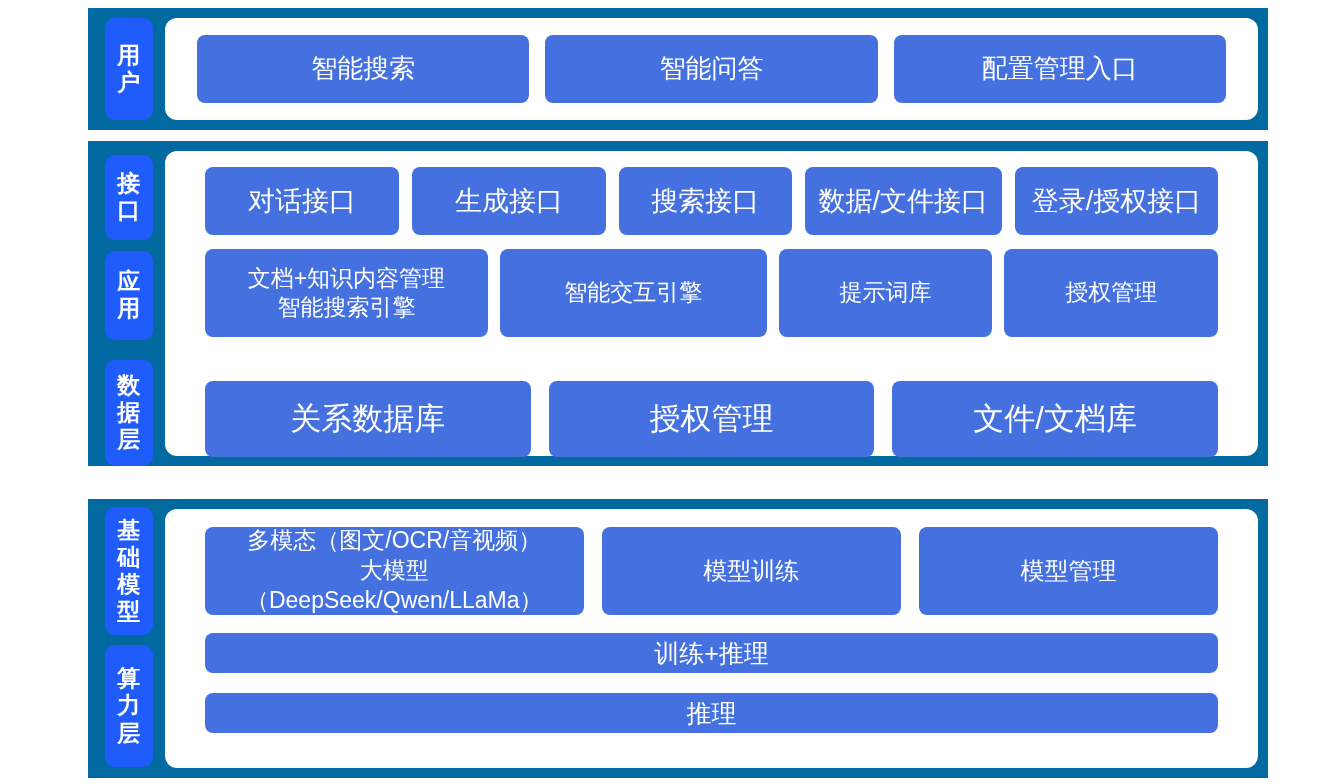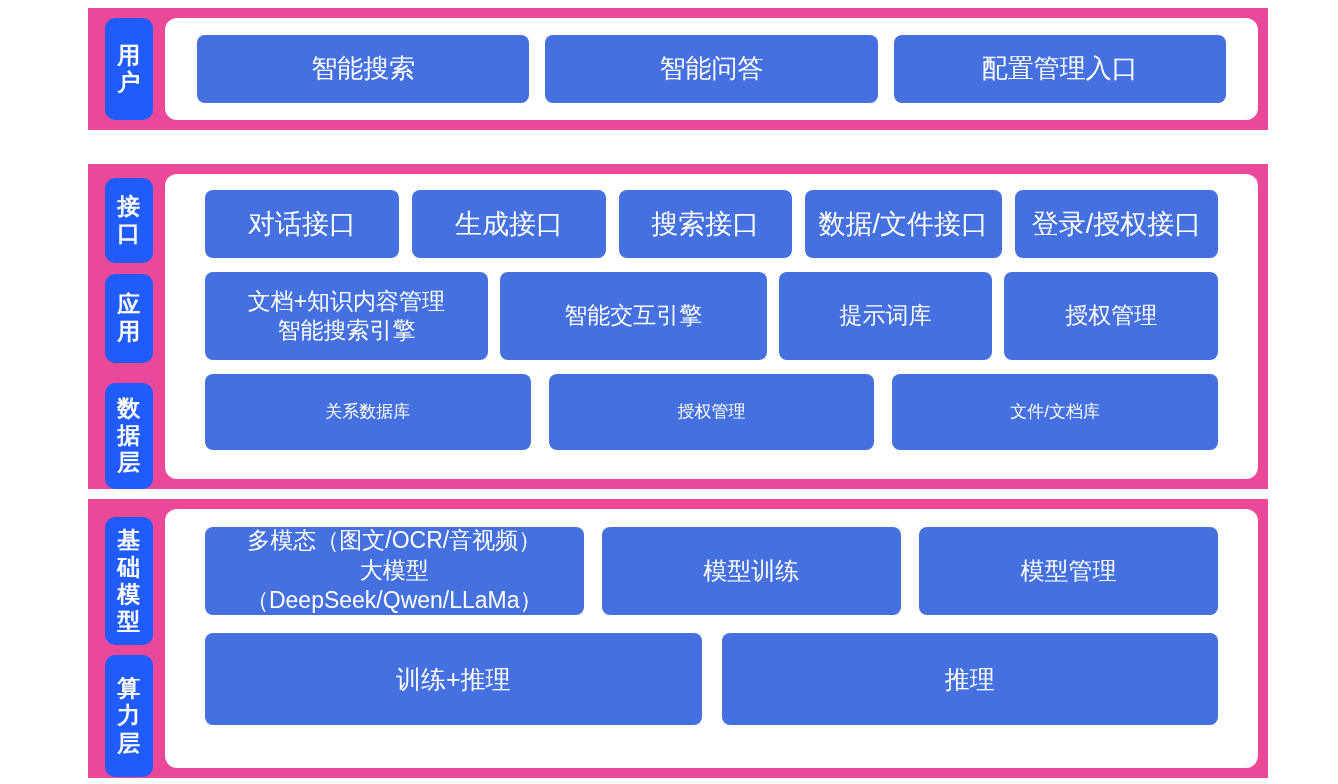--- a/index.html
+++ b/index.html
@@ -19,27 +19,27 @@
     width: 1338px;
     height: 784px;
     background: #ffffff;
   }
 
   
   .section {
     position: absolute;
     left: 88px;
     width: 1180px;
-    background: #ec4899;
+    background: #0369a1;
     display: flex;
     align-items: stretch;
     box-sizing: border-box;
   }
   .section-user   { top: 8px;   height: 122px; }
-  .section-app    { top: 164px; height: 325px; }
+  .section-app    { top: 141px; height: 325px; }
   .section-infra  { top: 499px; height: 279px; }
 
   
   .tab-col {
     width: 48px;
     flex: 0 0 48px;
     display: flex;
     flex-direction: column;
     padding: 0 0 0 17px;
     box-sizing: content-box;
@@ -66,21 +66,21 @@
     display: block;
     width: 26px;
   }
 
   
   .section-user   .tab { height: 102px; margin: 10px 0; }
   .section-app    .tab-col { justify-content: flex-start; padding-top: 14px; }
   .section-app    .tab.t-1 { height: 88px; margin-bottom: 11px; }
   .section-app    .tab.t-2 { height: 92px; margin-bottom: 20px; }
   .section-app    .tab.t-3 { height: 110px; }
-  .section-infra  .tab-col { justify-content: flex-start; padding-top: 18px; }
+  .section-infra  .tab-col { justify-content: flex-start; padding-top: 8px; }
   .section-infra  .tab.t-1 { height: 128px; margin-bottom: 10px; }
   .section-infra  .tab.t-2 { height: 122px; }
 
   
   .panel {
     flex: 1 1 auto;
     background: #ffffff;
     border-radius: 12px;
     margin: 10px 10px 10px 12px;
     padding: 0;
@@ -128,31 +128,31 @@
   .row-api .card.c-4 { flex: 1.05 1 0; }
 
   .row-appmods { gap: 12px; padding: 0 40px; }
   .row-appmods .card { height: 88px; font-size: 23px; }
   .row-appmods .card.c-0 { flex: 1.35 1 0; }
   .row-appmods .card.c-1 { flex: 1.27 1 0; }
   .row-appmods .card.c-2 { flex: 1 1 0; }
   .row-appmods .card.c-3 { flex: 1 1 0; }
 
   .row-data { gap: 18px; padding: 0 40px; }
-  .row-data .card { height: 76px; flex: 1 1 0; font-size: 17px; }
+  .row-data .card { height: 76px; flex: 1 1 0; font-size: 31px; margin-top: 30px; }
 
   
   .section-infra .panel { justify-content: flex-start; padding-top: 18px; gap: 18px; }
   .row-models { gap: 18px; padding: 0 40px; }
   .row-models .card { height: 88px; font-size: 24px; }
   .row-models .card.c-0 { flex: 1.28 1 0; font-size: 23px; line-height: 1.3; }
   .row-models .card.c-1 { flex: 1 1 0; }
   .row-models .card.c-2 { flex: 1 1 0; }
 
-  .row-compute { gap: 20px; padding: 0 40px; }
+  .row-compute { gap: 20px; padding: 0 40px; flex-direction: column; }
   .row-compute .card { height: 92px; flex: 1 1 0; font-size: 25px; }
 </style>
 </head>
 <body>
 
 <div id="page">
 
   <div class="section section-user">
     <div class="tab-col">
       <div class="tab t-1">

